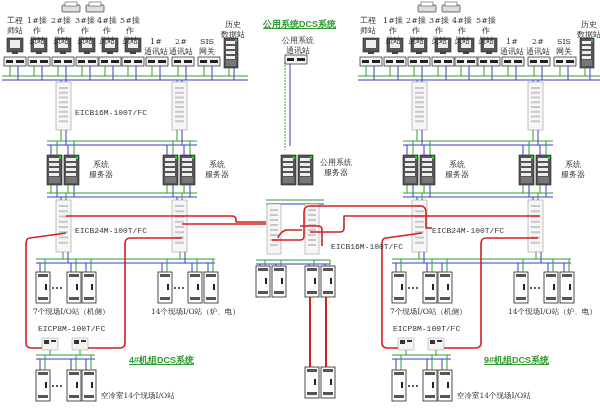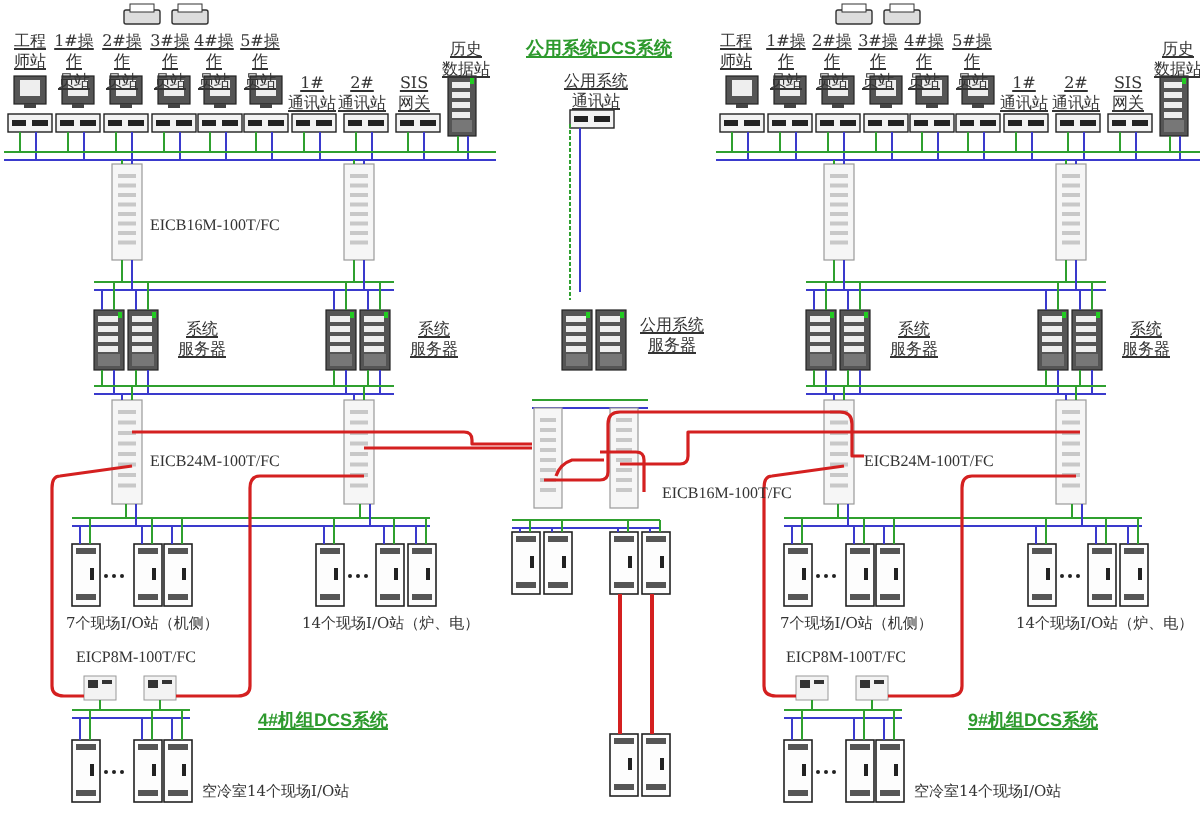--- a/index.html
+++ b/index.html
@@ -1,20 +1,20 @@
 <!DOCTYPE html>
 <html><head>
 <meta charset="utf-8">
 <style>
   html, body { margin:0; padding:0; background:#ffffff; }
   #root { position:relative; width:600px; height:414px; overflow:hidden; background:#fff;
           font-family:"DejaVu Serif","Liberation Serif",serif; }
   svg { position:absolute; left:0; top:0; }
-  .lbl { position:absolute; font-size:8px; line-height:10px; color:#333; text-align:center; white-space:pre-line;text-decoration:underline; }
-  .model { position:absolute; font-family:Liberation Serif, serif; font-size:8px; color:#333; white-space:nowrap; }
+  .lbl { position:absolute; font-size:8px; line-height:10px; color:#333; text-align:center; white-space:pre-line; }
+  .model { position:absolute; font-family:Liberation Mono, monospace; font-size:8px; color:#333; white-space:nowrap; }
   .title { position:absolute; font-family:Liberation Sans, sans-serif; font-size:9px; font-weight:bold; color:#2e9a2e; text-decoration:underline; white-space:nowrap; }
   .note { position:absolute; font-size:7.5px; color:#333; white-space:nowrap; }
 </style>
 </head>
 <body>
 
 <div id="root">
   <svg id="canvas" width="600" height="414">
       <rect x="62" y="5" width="18" height="7" fill="#ddd" stroke="#333" stroke-width="0.7" rx="1"></rect>
       <rect x="65" y="2" width="12" height="4" fill="#fff" stroke="#333" stroke-width="0.5"></rect>

